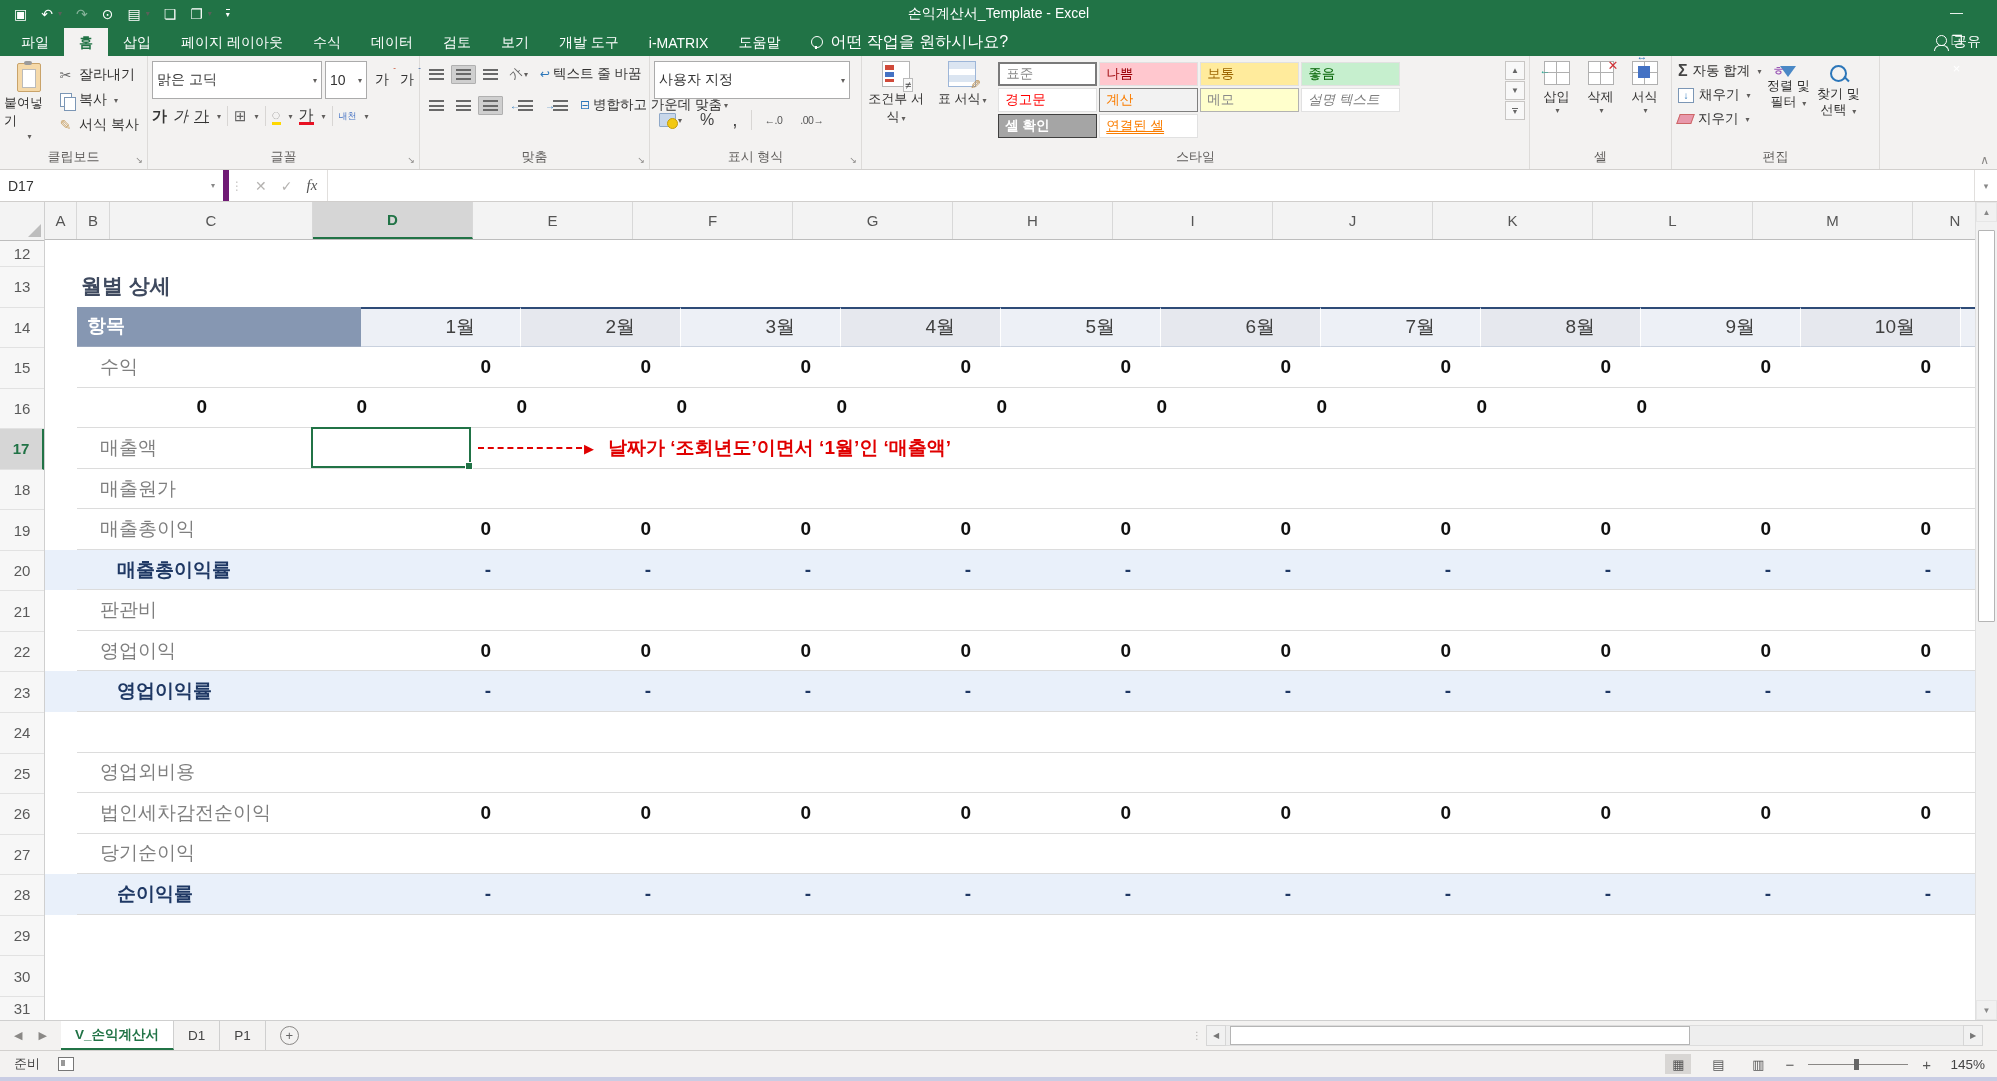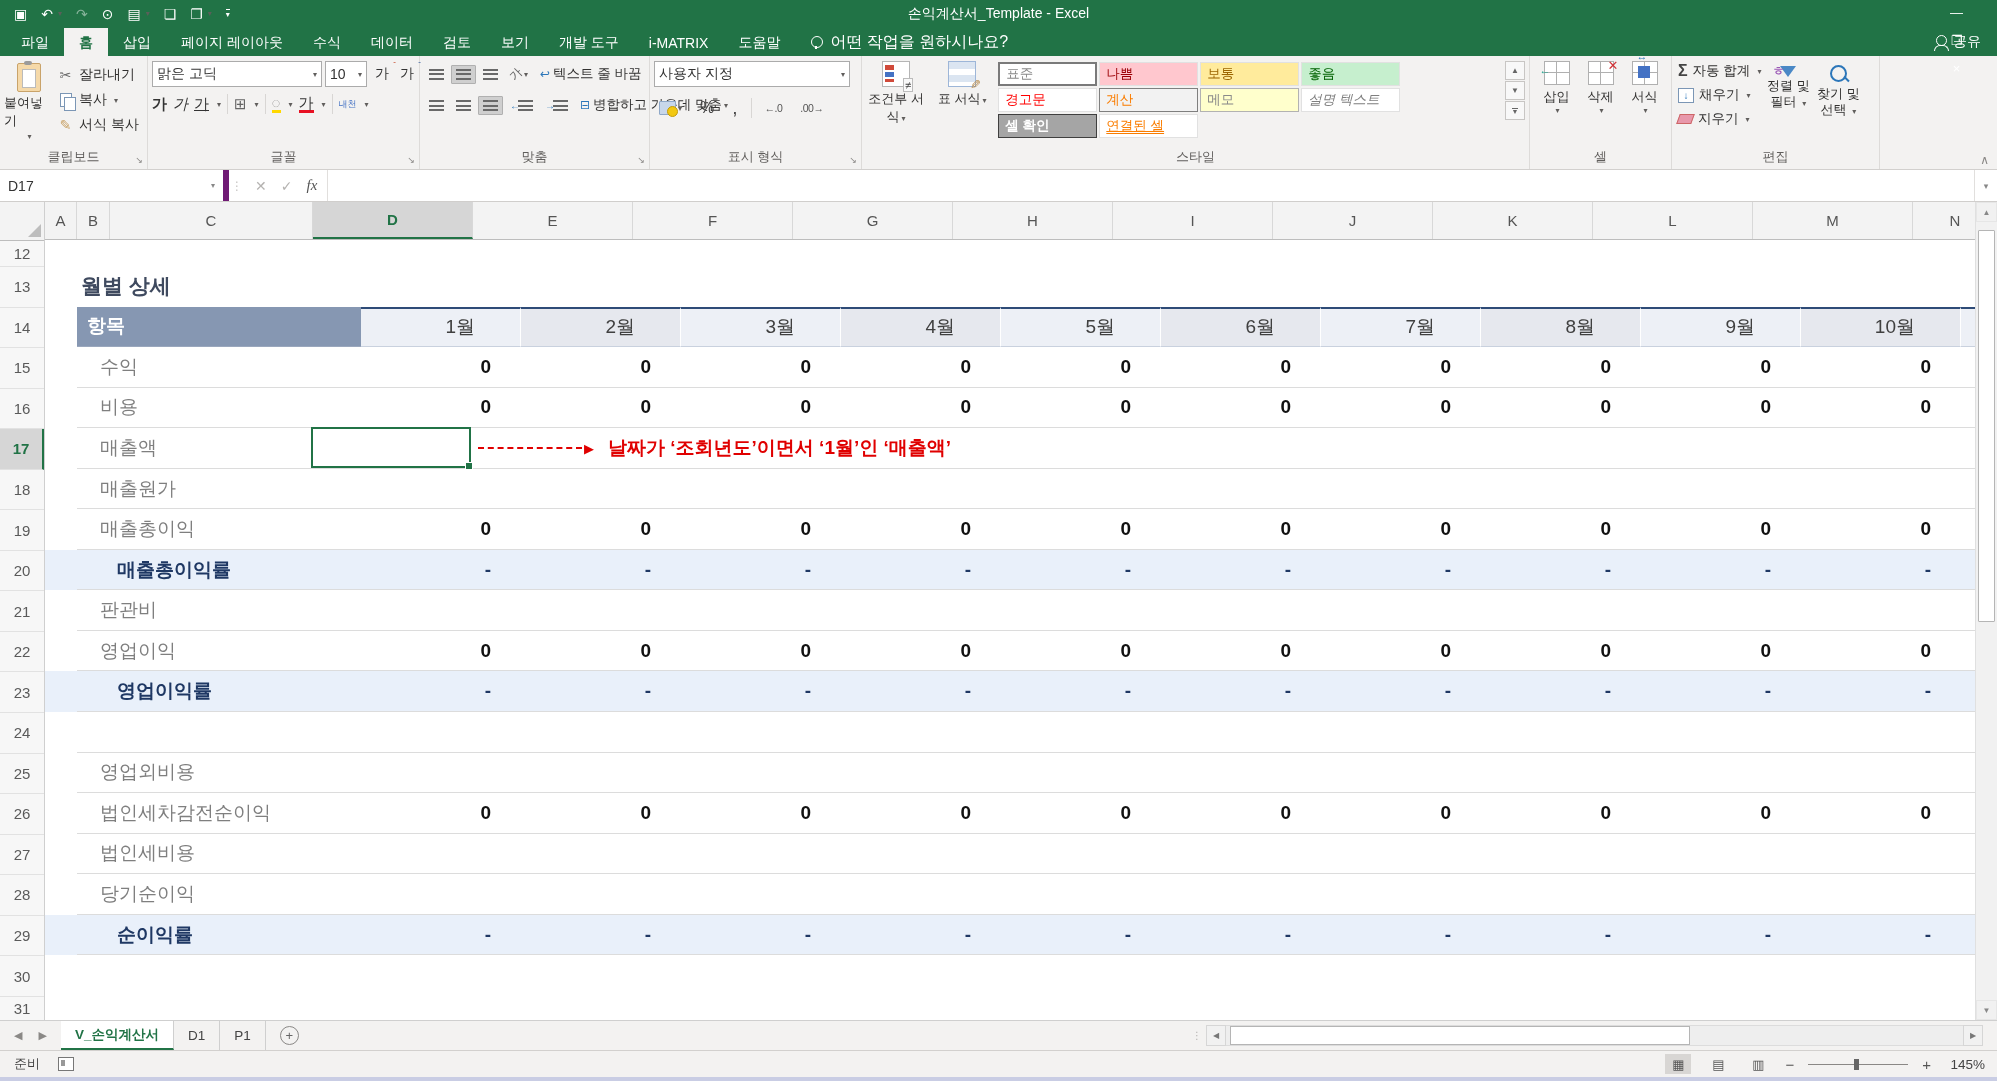--- a/index.html
+++ b/index.html
@@ -49,21 +49,21 @@
   .clipico:after{content:"";position:absolute;left:4px;top:5px;width:12px;height:17px;background:#fff;border:1px solid #bbb;}
   .clipico:before{content:"";position:absolute;left:6px;top:-3px;width:8px;height:4px;background:#9b9b9b;border-radius:2px;}
   .bigbtn .blbl{font-size:13px;color:#323130;}
   .minicol{display:flex;flex-direction:column;justify-content:flex-start;gap:3px;padding-top:3px;}
   .copyico{width:10px;height:12px;border:1px solid #7b96b5;background:#fff;position:relative;}
   .copyico:after{content:"";position:absolute;left:3px;top:3px;width:10px;height:12px;border:1px solid #7b96b5;background:#fff;}
   .brush{color:#c8a165;}
 
   
   .g-font{width:272px;}
-  .combo{background:#fff;border:1px solid #ababab;height:26px;display:flex;align-items:center;font-size:14px;padding:0 4px;box-sizing:border-box;color:#333;}
+  .combo{background:#fff;border:1px solid #ababab;height:38px;display:flex;align-items:center;font-size:14px;padding:0 4px;box-sizing:border-box;color:#333;}
   .combo .dd{margin-left:auto;}
   .fr1{display:flex;gap:3px;align-items:center;}
   .fr2{display:flex;gap:6px;align-items:center;margin-top:7px;font-size:15px;}
   .ga{cursor:pointer;position:relative;color:#333;}
   .ga .sup{position:absolute;top:-5px;right:-7px;font-size:8px;color:#c43e1c;}
   .ga .supb{position:absolute;top:-5px;right:-7px;font-size:8px;color:#2b579a;}
   .ubar{display:inline-block;border-bottom:3px solid #ffd800;line-height:1;}
   .cbar{display:inline-block;border-bottom:3px solid #e81123;line-height:1;}
   .vsep{width:1px;height:20px;background:#d8d6d4;}
   .phon{font-size:9px;color:#4472c4;line-height:1;text-align:center;}
@@ -568,21 +568,20 @@
           <div class="cmonth cval">0</div>
           <div class="cmonth cval">0</div>
           <div class="cmonth cval">0</div>
           <div class="cmonth cval">0</div>
           <div class="cmonth cval">0</div>
           <div class="cmonth cval">0</div>
           <div class="cN"></div>
         </div>
         <div class="grow kind-data">
           <div class="cA"></div>
-          <div class="clabel">비용</div>
           <div class="cmonth cval">0</div>
           <div class="cmonth cval">0</div>
           <div class="cmonth cval">0</div>
           <div class="cmonth cval">0</div>
           <div class="cmonth cval">0</div>
           <div class="cmonth cval">0</div>
           <div class="cmonth cval">0</div>
           <div class="cmonth cval">0</div>
           <div class="cmonth cval">0</div>
           <div class="cmonth cval">0</div>
@@ -728,35 +727,20 @@
           <div class="cmonth cval">0</div>
           <div class="cmonth cval">0</div>
           <div class="cmonth cval">0</div>
           <div class="cmonth cval">0</div>
           <div class="cmonth cval">0</div>
           <div class="cmonth cval">0</div>
           <div class="cmonth cval">0</div>
           <div class="cmonth cval">0</div>
           <div class="cmonth cval">0</div>
           <div class="cmonth cval">0</div>
-          <div class="cN"></div>
-        </div>
-        <div class="grow kind-data">
-          <div class="cA"></div>
-          <div class="clabel">법인세비용</div>
-          <div class="cmonth"></div>
-          <div class="cmonth"></div>
-          <div class="cmonth"></div>
-          <div class="cmonth"></div>
-          <div class="cmonth"></div>
-          <div class="cmonth"></div>
-          <div class="cmonth"></div>
-          <div class="cmonth"></div>
-          <div class="cmonth"></div>
-          <div class="cmonth"></div>
           <div class="cN"></div>
         </div>
         <div class="grow kind-data">
           <div class="cA"></div>
           <div class="clabel">당기순이익</div>
           <div class="cmonth"></div>
           <div class="cmonth"></div>
           <div class="cmonth"></div>
           <div class="cmonth"></div>
           <div class="cmonth"></div>

